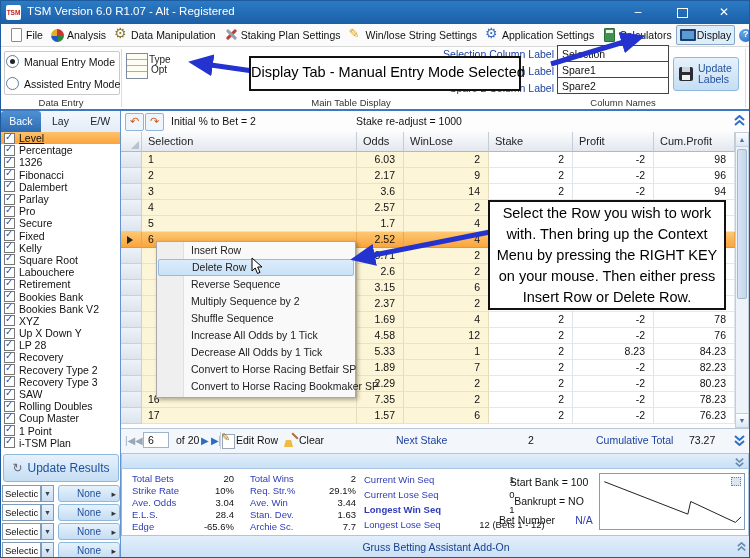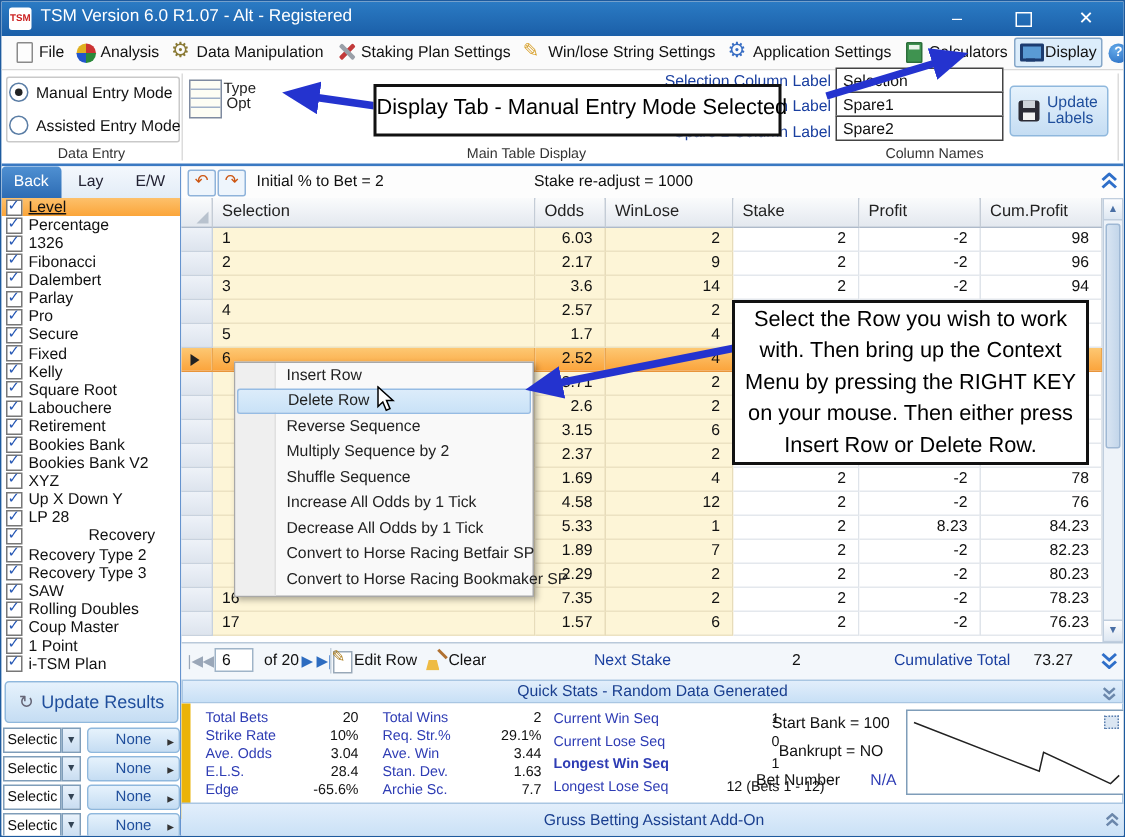--- a/index.html
+++ b/index.html
@@ -116,21 +116,21 @@
   .broom::after{content:"";position:absolute;left:7px;top:0;width:6px;height:6px;background:#b07030;transform:rotate(45deg);width:8px;height:2px;}
   
   .ctx{position:absolute;left:35px;top:130px;width:200px;height:157px;background:#f9f9f9;border:1px solid #a8a8a8;
     box-shadow:2px 2px 4px rgba(0,0,0,.3);z-index:10;box-sizing:border-box;}
   .ctx::before{content:"";position:absolute;left:0;top:0;width:26px;height:100%;background:#efefef;border-right:1px solid #e0e0e0;}
   .ctx-item{position:relative;height:17px;font-size:10.5px;color:#222;line-height:16px;padding-left:34px;white-space:nowrap;}
   .ctx-item.hl{background:linear-gradient(#dcecfa,#c9e2f7);border:1px solid #96bce4;border-radius:2px;margin:0 1px;height:15px;line-height:14px;padding-left:33px;}
   
   .qs-head{position:absolute;left:120px;top:452px;width:628px;height:16px;background:linear-gradient(#e2eefb,#c8e0f6);
     border:1px solid #a9c6e2;box-sizing:border-box;font-size:10.5px;color:#1a3f8f;text-align:center;line-height:15px;}
-  .qs-body{position:absolute;left:120px;top:468px;width:628px;height:77px;background:#fff;border-left:6px solid #eab308;border-right:1px solid #a9c6e2;box-sizing:border-box;}
+  .qs-body{position:absolute;left:120px;top:468px;width:628px;height:77px;background:#fff;border-left:1px solid #eab308;border-right:1px solid #a9c6e2;box-sizing:border-box;}
   .st-lab{position:absolute;font-size:9.5px;color:#2e3cb4;white-space:nowrap;}
   .st-val{position:absolute;font-size:9.5px;color:#111;text-align:right;white-space:nowrap;}
   .bank-line{position:absolute;font-size:10.5px;color:#111;white-space:nowrap;transform:translateX(-50%);}
   .chartbox{position:absolute;left:477px;top:4px;width:146px;height:57px;border:1px solid #7f9db9;background:#fff;box-sizing:border-box;}
   .marq{position:absolute;right:3px;top:3px;width:8px;height:7px;border:1px dotted #5b7fae;background:#dbe6f2;}
   
   .gruss{position:absolute;left:120px;top:534px;width:630px;height:24px;background:linear-gradient(#e2eefb,#c8e0f6);
     border-top:1px solid #a9c6e2;font-size:10.5px;color:#1a3f8f;text-align:center;line-height:22px;box-sizing:border-box;}
 </style>
 </head>
@@ -291,21 +291,21 @@
         <div class="plan">
           <div class="cb"></div>
           <div style="display: inline;">Up X Down Y</div>
         </div>
         <div class="plan">
           <div class="cb"></div>
           <div style="display: inline;">LP 28</div>
         </div>
         <div class="plan">
           <div class="cb"></div>
-          <div style="display: inline; margin-left: 40px;">Recovery</div>
+          <div style="display: inline;">Recovery</div>
         </div>
         <div class="plan">
           <div class="cb"></div>
           <div style="display: inline;">Recovery Type 2</div>
         </div>
         <div class="plan">
           <div class="cb"></div>
           <div style="display: inline;">Recovery Type 3</div>
         </div>
         <div class="plan">
@@ -569,21 +569,20 @@
       <div class="f-txt" style="left:407px;">2</div>
       <div class="f-txt f-blue" style="left:475px;">Cumulative Total</div>
       <div class="f-txt" style="left:568px;">73.27</div>
       <svg class="chev" style="left:613px;top:5px;" viewBox="0 0 11 12">
           <path d="M1 2 L5.5 6 L10 2 M1 7 L5.5 11 L10 7" fill="none" stroke="#2f6fc9" stroke-width="2"></path>
         </svg>
     </div>
   </div>
 
   <div class="qs-head">
-    <span>Quick Stats - Random Data Generated</span>
     <svg style="position:absolute;right:4px;top:3px;" width="9" height="10" viewBox="0 0 11 12">
         <path d="M1 2 L5.5 6 L10 2 M1 7 L5.5 11 L10 7" fill="none" stroke="#6b87ab" stroke-width="2"></path>
       </svg>
   </div>
   <div class="qs-body">
     <div id="stats">
         <div class="st-lab" style="left: 10px; top: 4px;">Total Bets</div>
         <div class="st-val" style="left: 72px; top: 4px; width: 40px;">20</div>
         <div class="st-lab" style="left: 10px; top: 16px;">Strike Rate</div>
         <div class="st-val" style="left: 72px; top: 16px; width: 40px;">10%</div>

